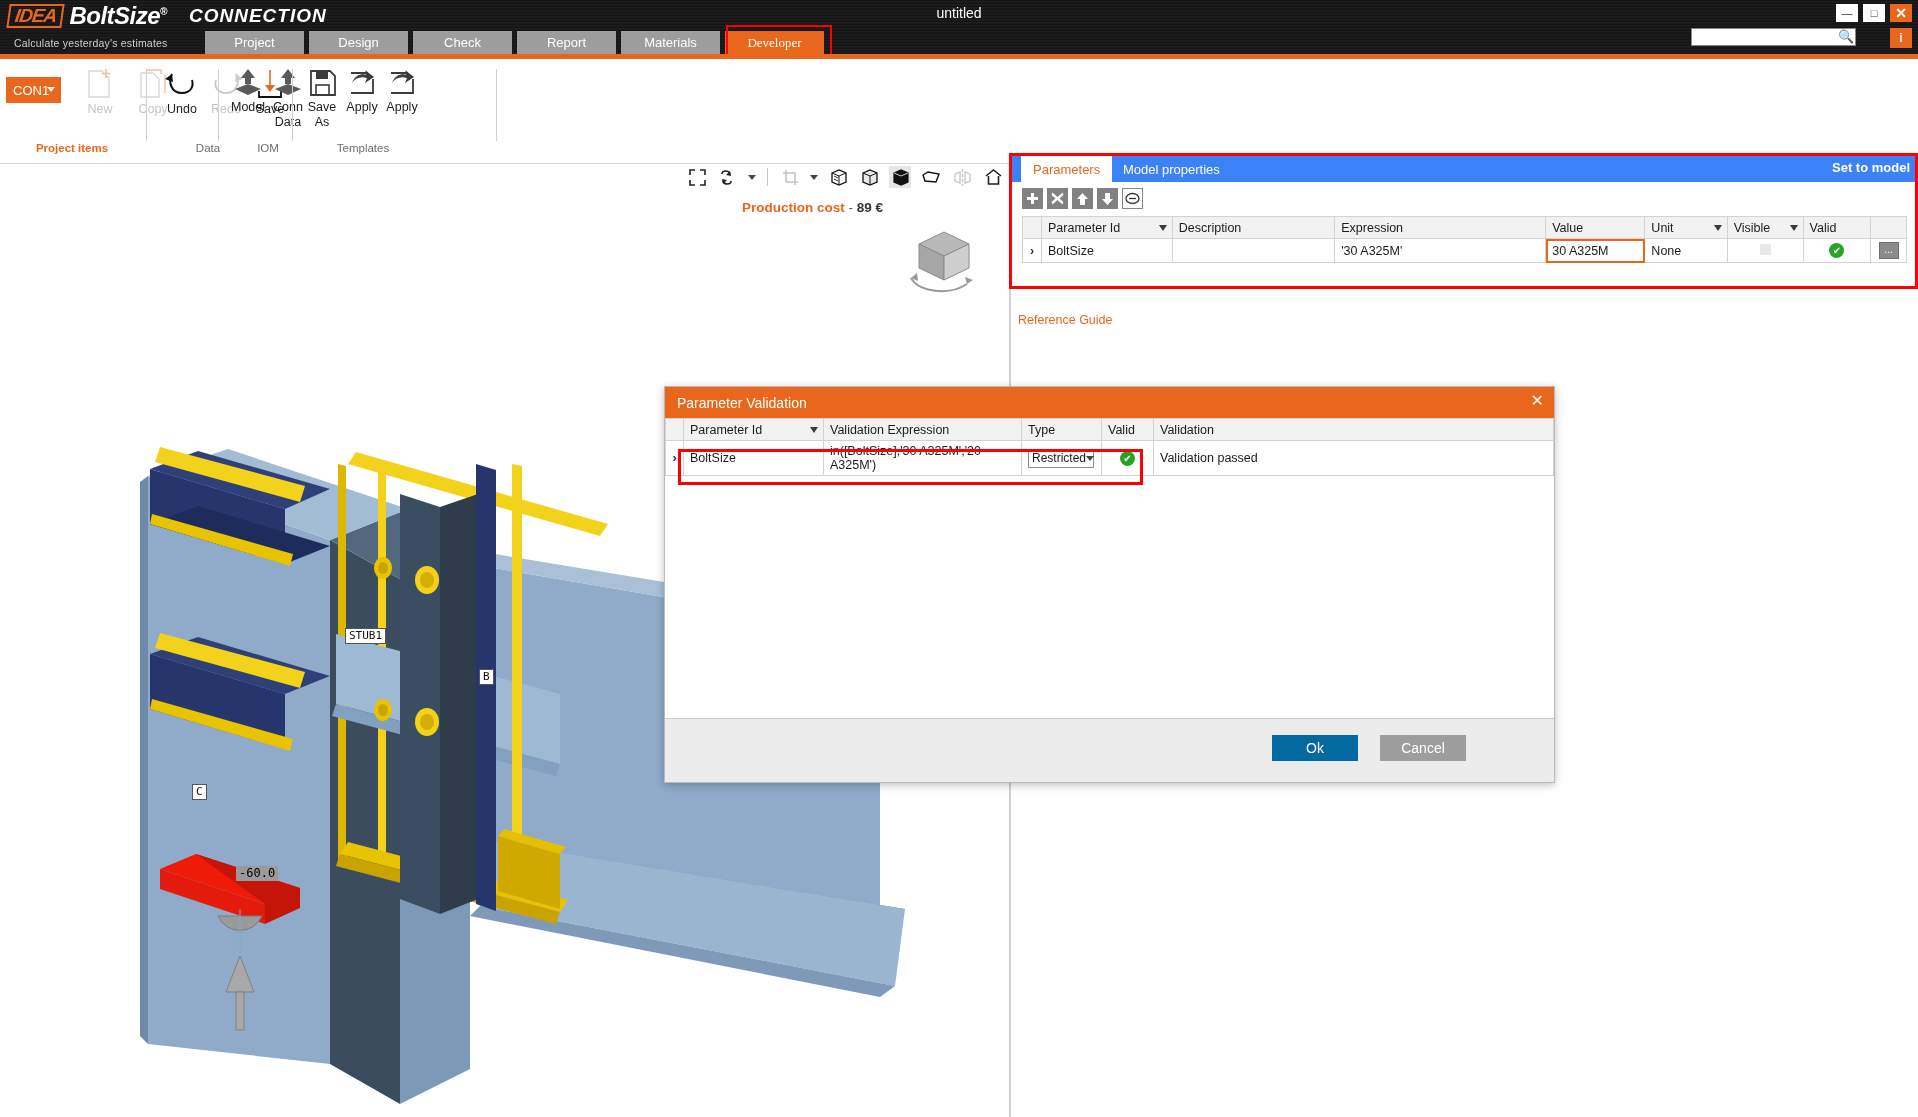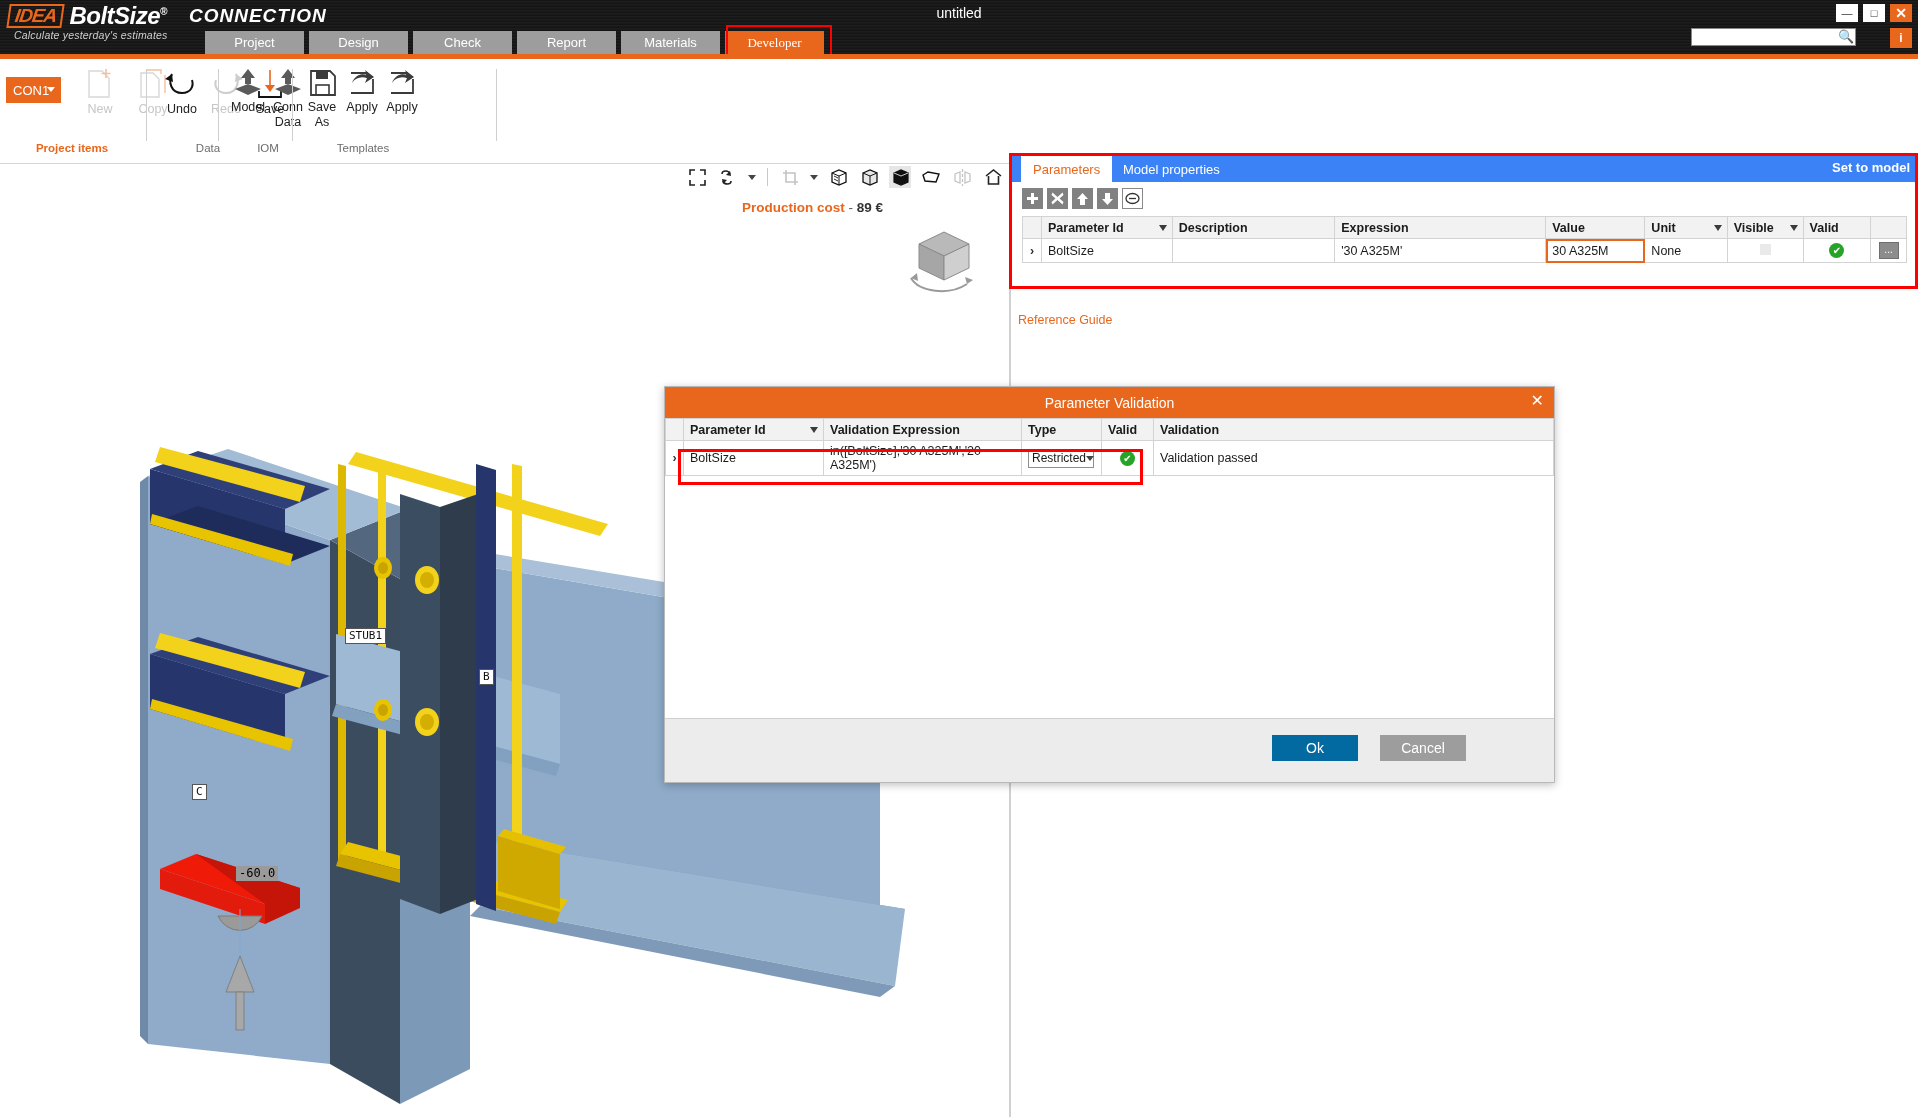--- a/index.html
+++ b/index.html
@@ -28,22 +28,22 @@
   .logo-statica {
     display:inline-block; color:#fff; font-style:italic; font-weight:bold;
     font-size:24px; vertical-align: middle; margin-left:6px; letter-spacing:-0.5px;
   }
   .logo-sup { font-size:10px; vertical-align: super; }
   .logo-conn {
     display:inline-block; color:#fff; font-style:italic; font-weight:bold;
     font-size:19px; letter-spacing:1px; margin-left:22px; vertical-align: middle;
   }
   .tagline {
-    position:absolute; left:14px; top:29px; color:#cfcfcf;
-    font-size:10.5px; font-style:italic; letter-spacing:0.2px;
+    position:absolute; left:14px; top:37px; color:#cfcfcf;
+    font-size:10.5px; letter-spacing:0.2px;
   }
   .win-title {
     position:absolute; left:0; top:5px; width:1918px; text-align:center;
     color:#fff; font-size:14px;
   }
   .win-btns { position:absolute; right:6px; top:4px; display:flex; gap:5px; }
   .win-btn {
     width:22px; height:18px; background:#ffffff; color:#333;
     display:flex; align-items:center; justify-content:center; font-size:11px;
     line-height:1;
@@ -170,21 +170,21 @@
   .ptoolbar { position:absolute; left:11px; top:32px; display:flex; gap:4px; }
   .pbtn {
     width:21px; height:21px; background:#818181; color:#fff;
     display:flex; align-items:center; justify-content:center; font-size:15px;
     line-height:1;
   }
   .pbtn.link { background:#fff; color:#444; border:1px solid #888; font-size:13px; }
 
   table.grid { border-collapse: collapse; font-size:12.5px; color:#1b1b1b; }
   table.grid th {
-    background:#f2f2f2; border:1px solid #d3d3d3; font-weight:bold;
+    background:#f2f2f2; border:1px solid #d3d3d3; font-weight:normal;
     text-align:left; padding:3px 6px; height:22px; position:relative;
   }
   table.grid td {
     background:#ffffff; border:1px solid #d3d3d3; padding:3px 6px; height:24px;
     vertical-align:middle;
   }
   .filt {
     position:absolute; right:5px; top:8px;
     width:0;height:0;border-left:4px solid transparent;border-right:4px solid transparent;
     border-top:6px solid #3b3b3b;
@@ -206,21 +206,21 @@
   }
 
   
   .dialog {
     position:absolute; left:664px; top:386px; width:891px; height:397px;
     background:#f0f0f0; border:1px solid #b9b9b9;
     box-shadow: 0 2px 8px rgba(0,0,0,0.25);
   }
   .dlg-title {
     height:31px; background:#e8671d; color:#fff; font-size:14px;
-    display:flex; align-items:center; position:relative;justify-content:center;
+    display:flex; align-items:center; padding-left:12px; position:relative;
   }
   .dlg-close {
     position:absolute; right:10px; top:6px; color:#fff; font-size:16px; line-height:16px;
   }
   .dlg-body { position:absolute; left:0; top:31px; width:889px; height:300px; background:#fff; }
   .dlg-hl {
     position:absolute; left:678px; top:449px; width:465px; height:36px;
     border:3px solid #ff0000; pointer-events:none;
   }
   .dlg-footer {

